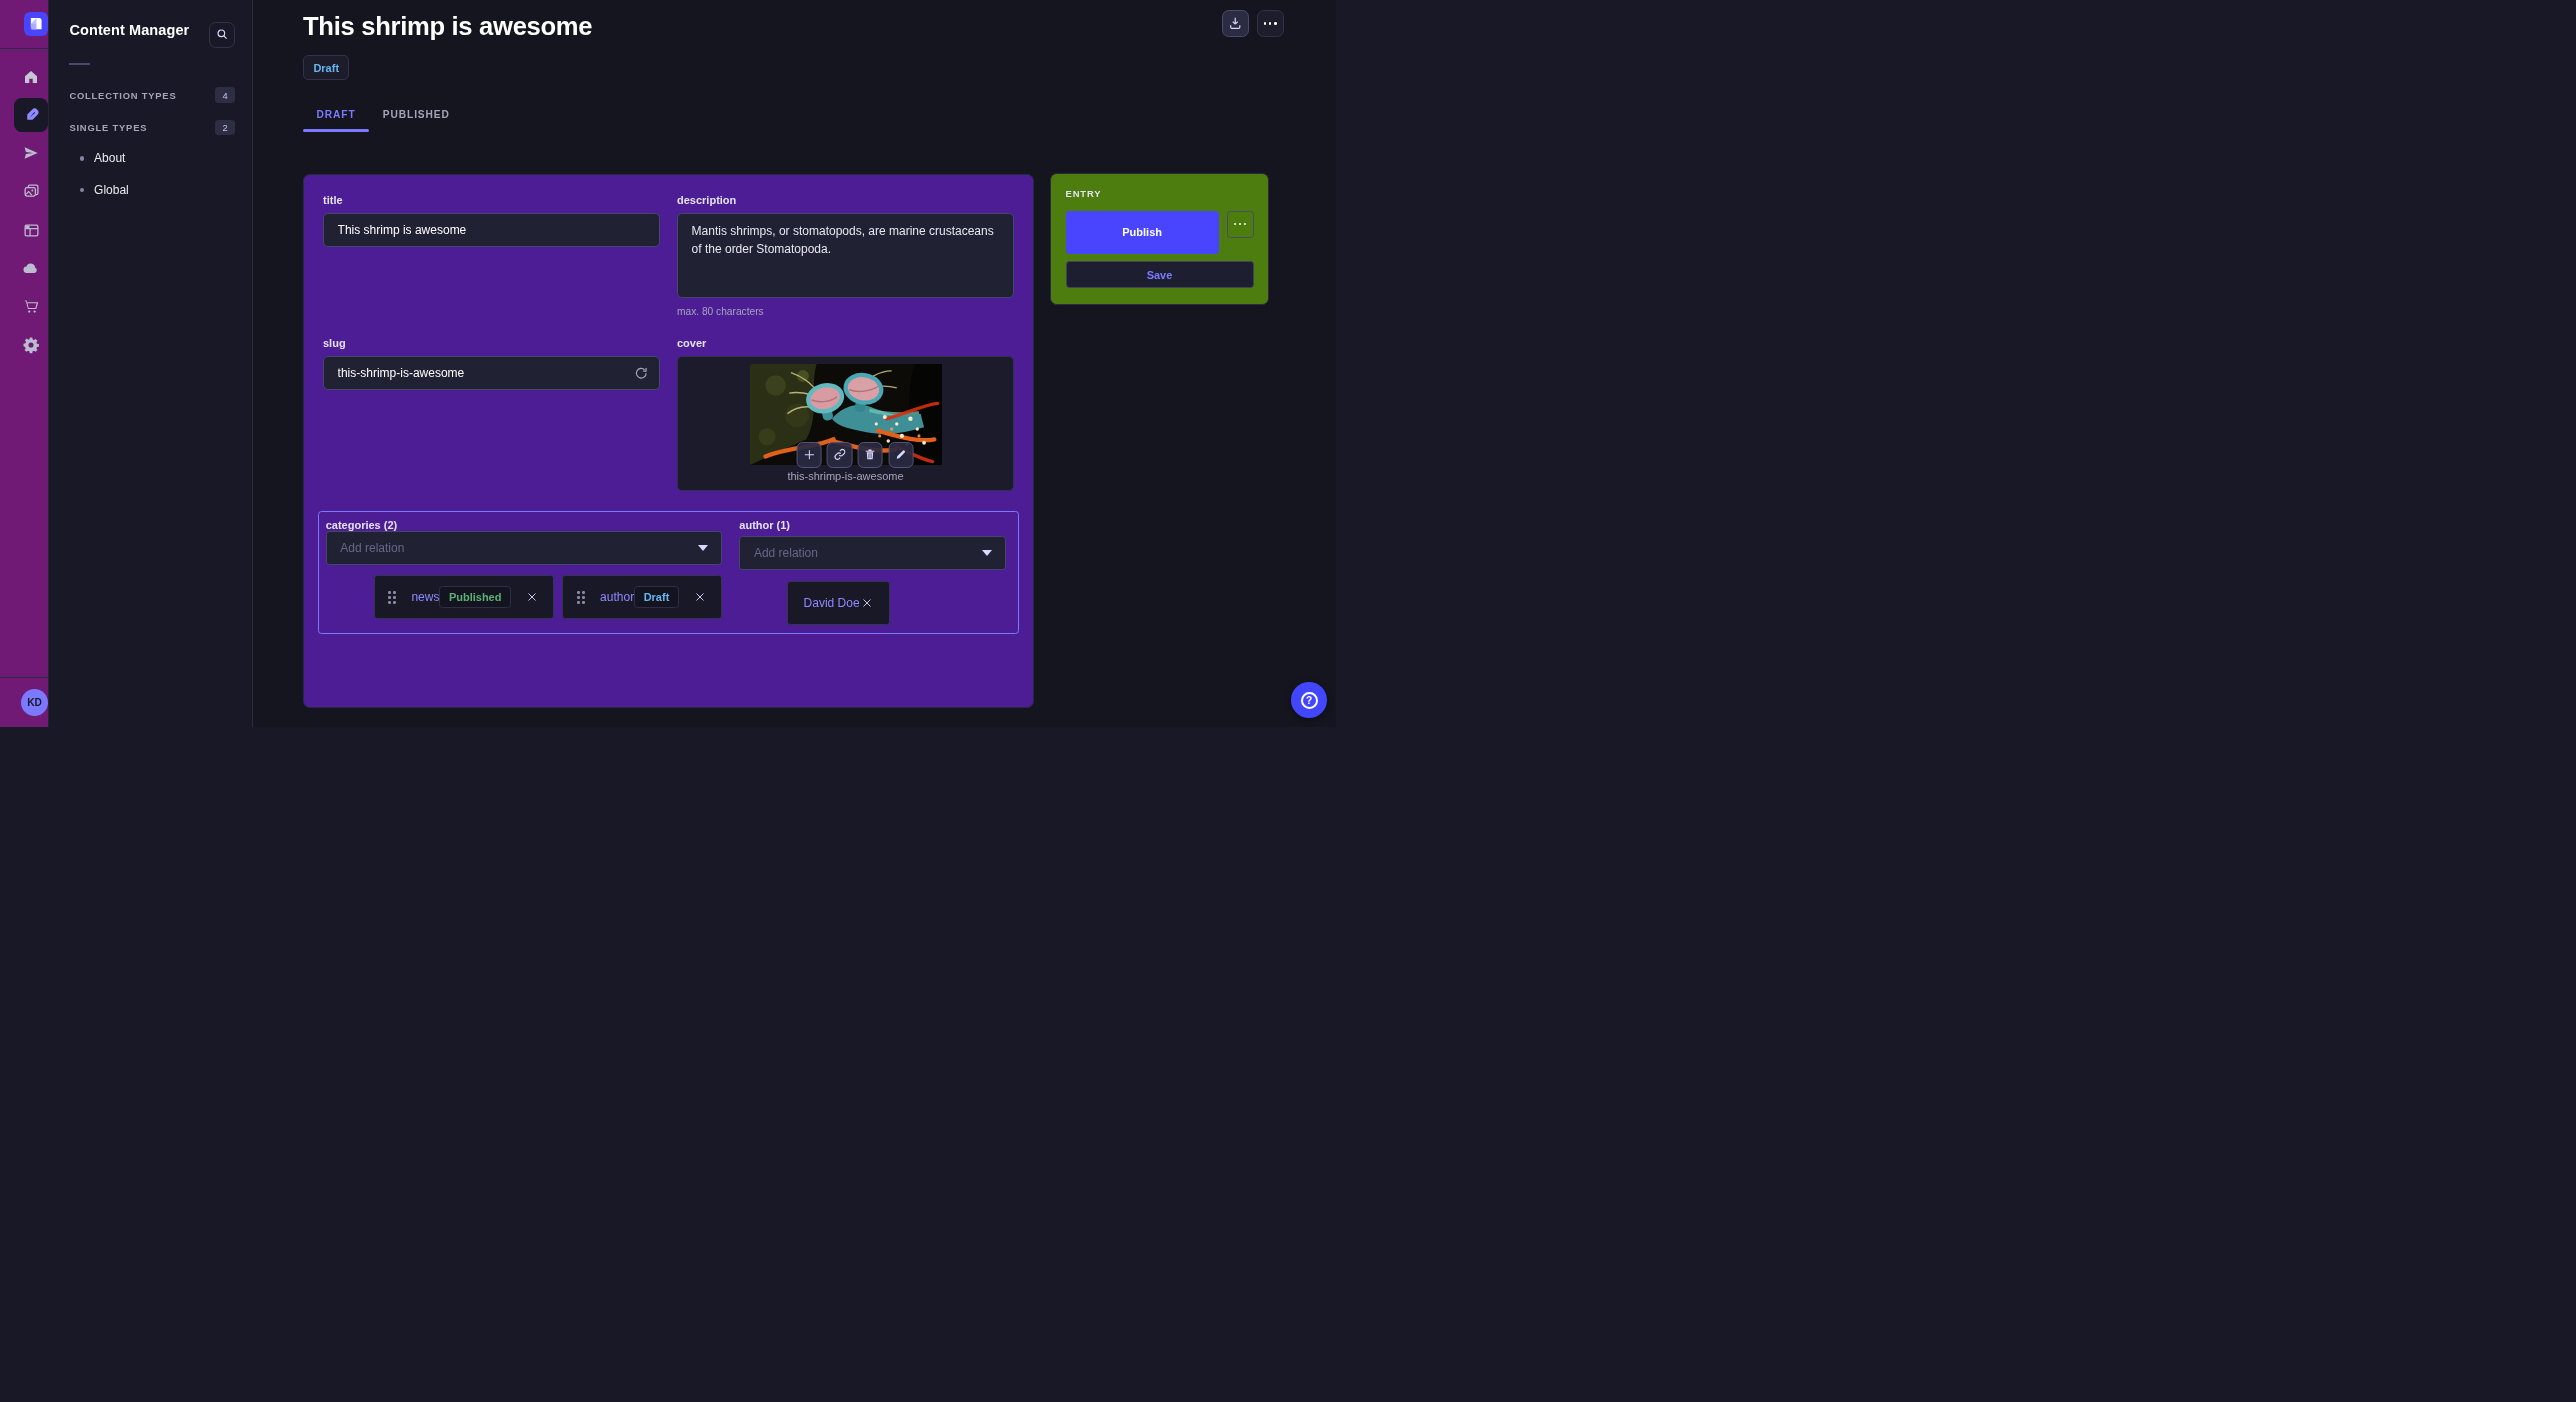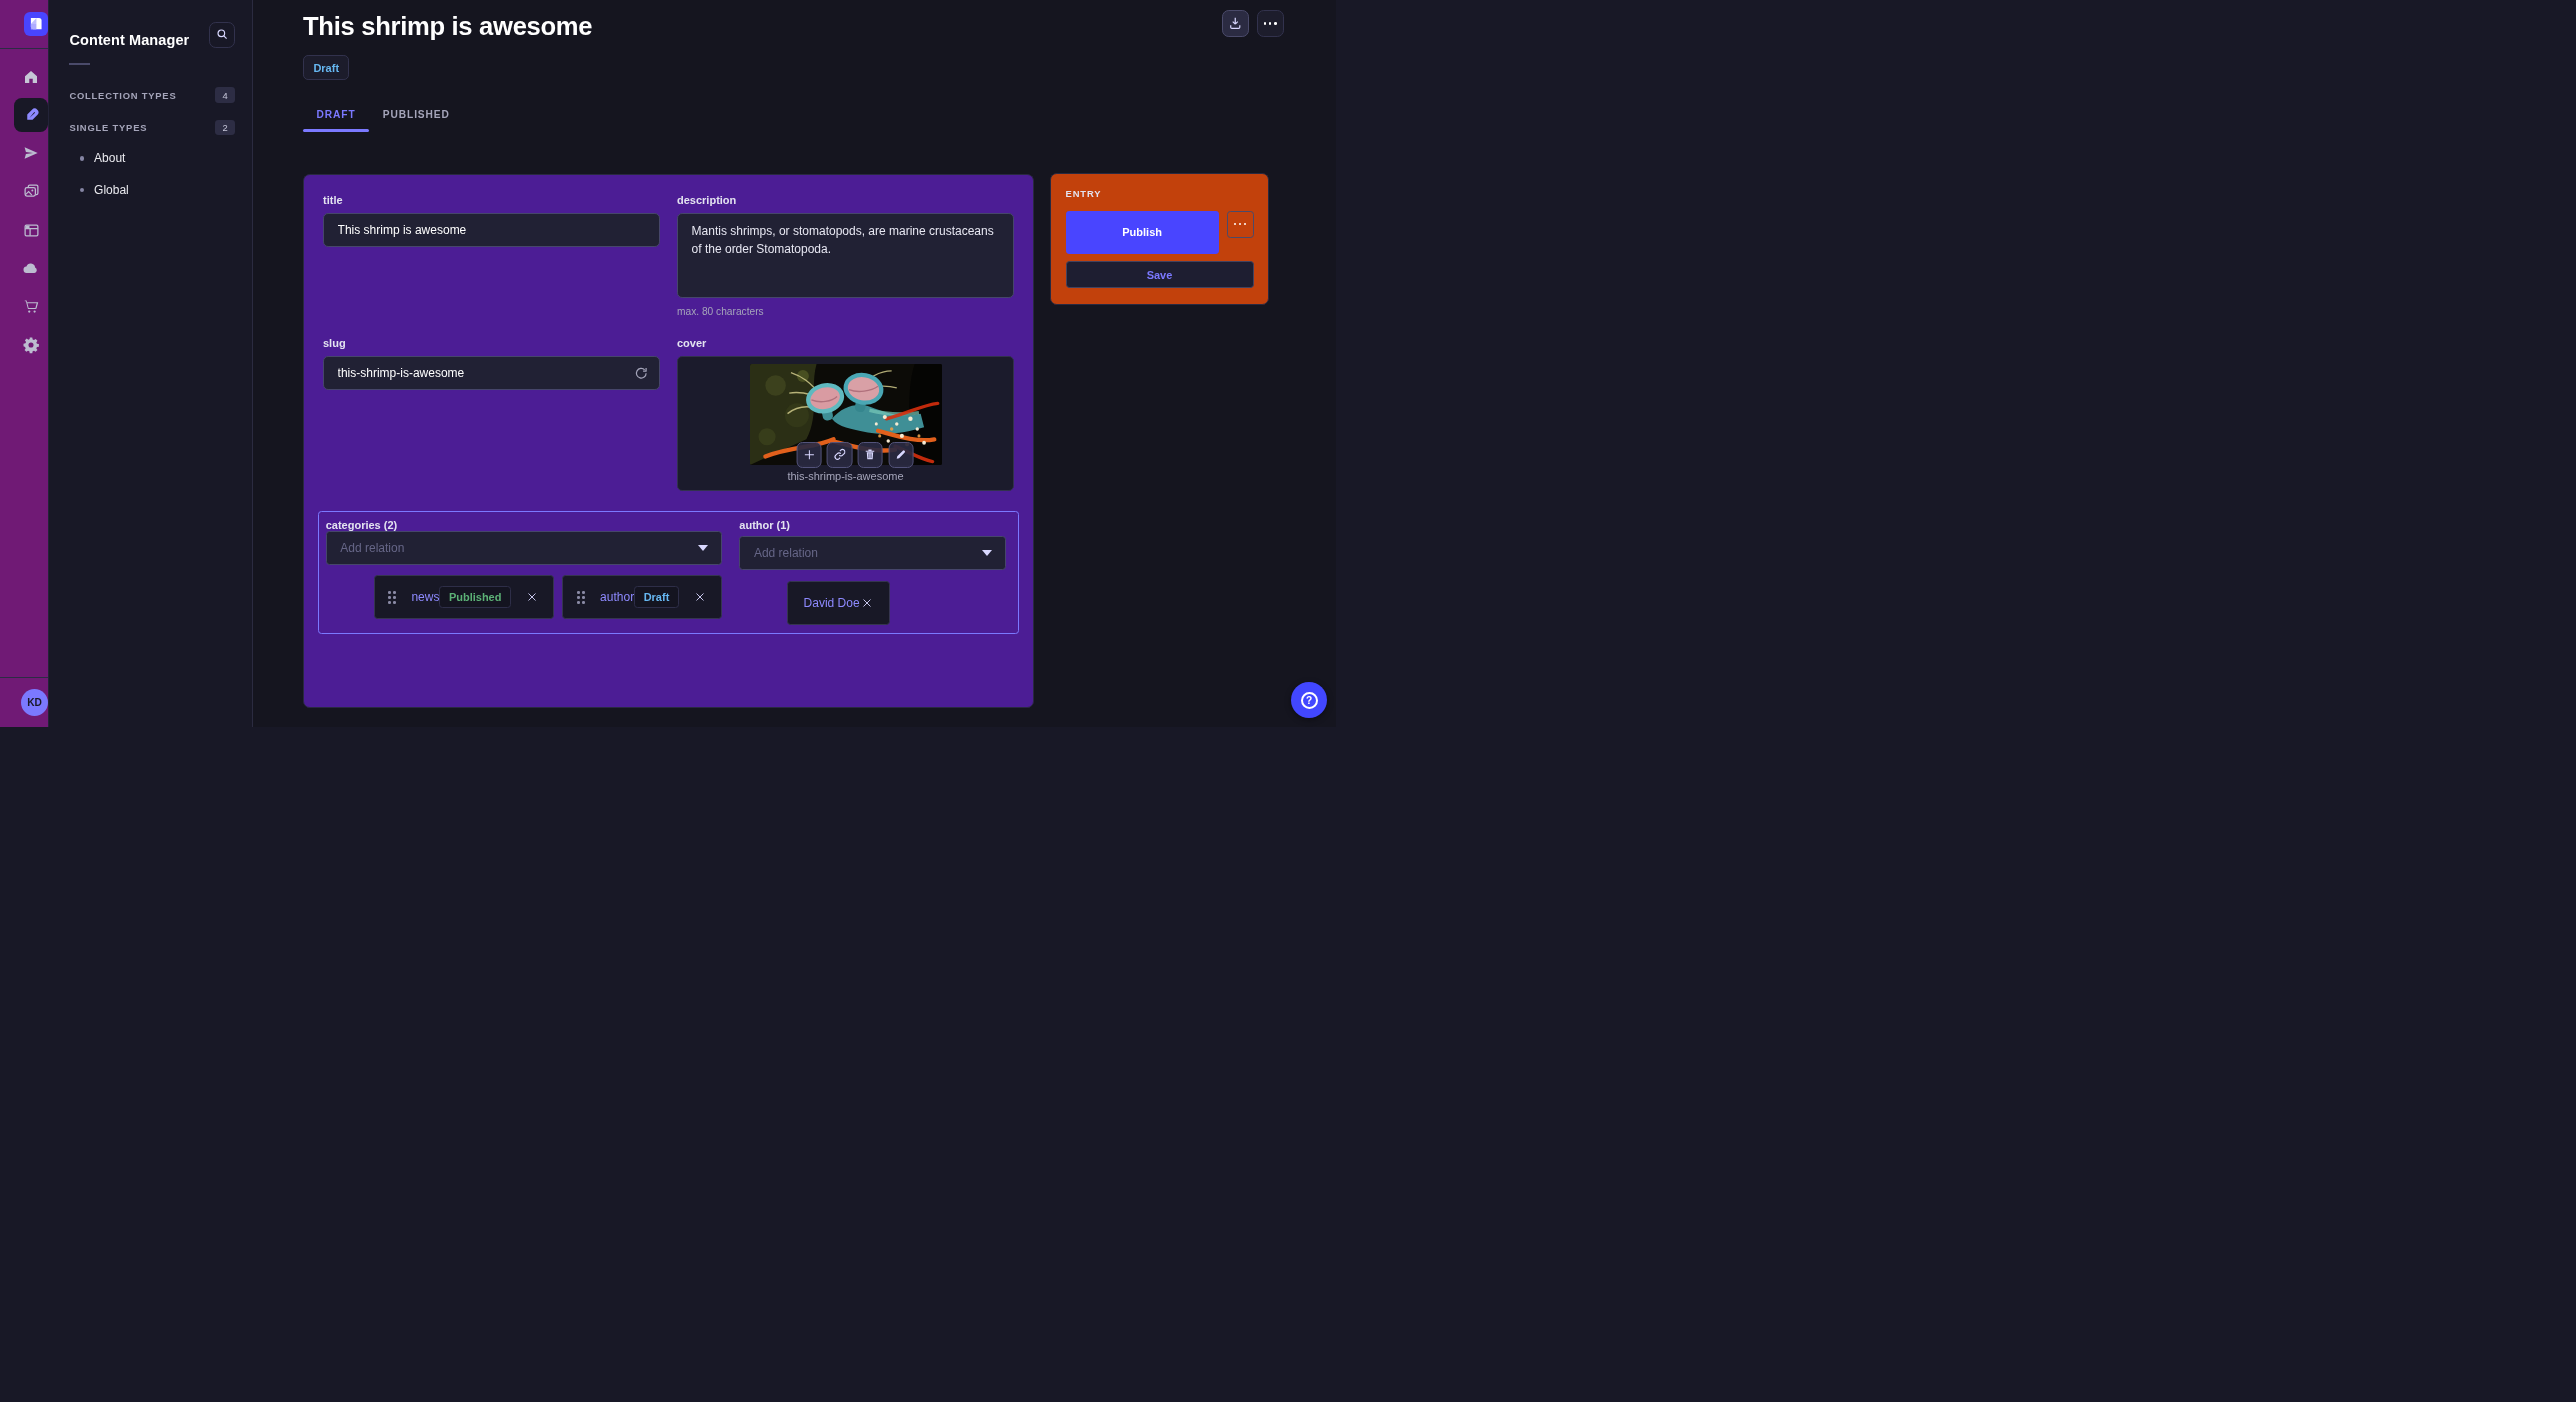--- a/index.html
+++ b/index.html
@@ -19,21 +19,21 @@
     color:#bcbcd0; border-radius:7.7px; cursor:pointer; }
   .rail-btn.active { background:#181826; color:#8e8aff; }
   .rail-spacer { flex:1; }
   .avatar { width:27px; height:27px; border-radius:50%; background:#7b79ff; color:#181826;
     font-size:10.2px; font-weight:700; display:flex; align-items:center; justify-content:center;
     margin:11px 0; }
 
   
   .subnav { width:204px; flex:0 0 204px; background:#181826; border-right:0.9px solid #2b2b40;
     padding:22px 17px 0 20.4px; position:relative; }
-  .subnav-head { display:flex; align-items:flex-end; justify-content:space-between; height:25.6px; }
+  .subnav-head { display:flex; align-items:flex-start; justify-content:space-between; height:25.6px; }
   .subnav-title { font-size:14.5px; font-weight:700; color:#ffffff; letter-spacing:0.1px; }
   .search-btn { width:25.6px; height:25.6px; border-radius:6.8px; border:0.9px solid #32324d;
     background:transparent; display:flex; align-items:center; justify-content:center;
     color:#d9d8ff; cursor:pointer; }
   .subnav-hr { width:20.4px; height:1.7px; background:#4a4a6a; border:0; margin-top:15.3px; }
   .sec-head { margin-top:22px; display:flex; align-items:center; justify-content:space-between; height:17px; }
   .sec-title { font-size:9.4px; font-weight:700; letter-spacing:0.8px; color:#a5a5ba;text-align:center; }
   .sec-badge { min-width:19.6px; height:15.3px; padding:0 5.1px; background:#2d2d44; border-radius:3.4px;
     color:#c7c7da; font-size:9.4px; display:flex; align-items:center; justify-content:center; }
   .nav-list { list-style:none; margin-top:6.8px; }
@@ -111,21 +111,21 @@
   .rel-name { font-size:12px; color:#8e8aff; text-decoration:none; flex:1; cursor:pointer; }
   .pill { height:22px; padding:0 8.5px; border:0.9px solid #2e2e48; background:#141420;
     border-radius:3.4px; font-size:11px; font-weight:600; display:inline-flex; align-items:center;
     margin-right:13.6px; }
   .pill.green { color:#5cb176; }
   .pill.blue { color:#66b7f1; }
   .x-btn { width:15.3px; height:15.3px; border:0; background:transparent; color:#d9d8ff;
     cursor:pointer; display:flex; align-items:center; justify-content:center; }
 
   
-  .entry { position:absolute; left:797px; top:173px; width:219px; background:#c2410c;
+  .entry { position:absolute; left:797px; top:173px; width:219px; background:#4d7c0f;
     border:0.9px solid #292940; border-radius:6.8px; padding:13.6px 14.5px 15.3px; }
   .entry-title { font-size:9.4px; font-weight:700; letter-spacing:0.9px; color:#e3e3f0; }
   .entry-row { margin-top:12px; display:flex; gap:7.7px; }
   .publish-btn { flex:1; height:43px; background:#4945ff; border:0; border-radius:3.4px;
     color:#ffffff; font-size:11px; font-weight:600; cursor:pointer;
     font-family:Liberation Sans, sans-serif; }
   .entry-more { width:27px; height:27px; flex:0 0 27px; background:transparent;
     border:0.9px solid #4a4a6a; border-radius:3.4px; color:#ffffff; display:flex;
     align-items:center; justify-content:center; cursor:pointer; }
   .save-btn { margin-top:7.7px; width:100%; height:27px; background:#1e1e31;

